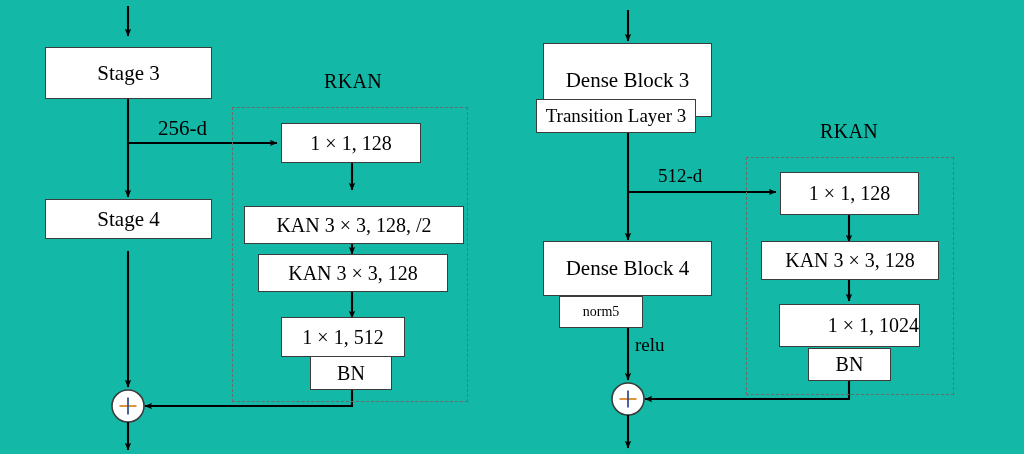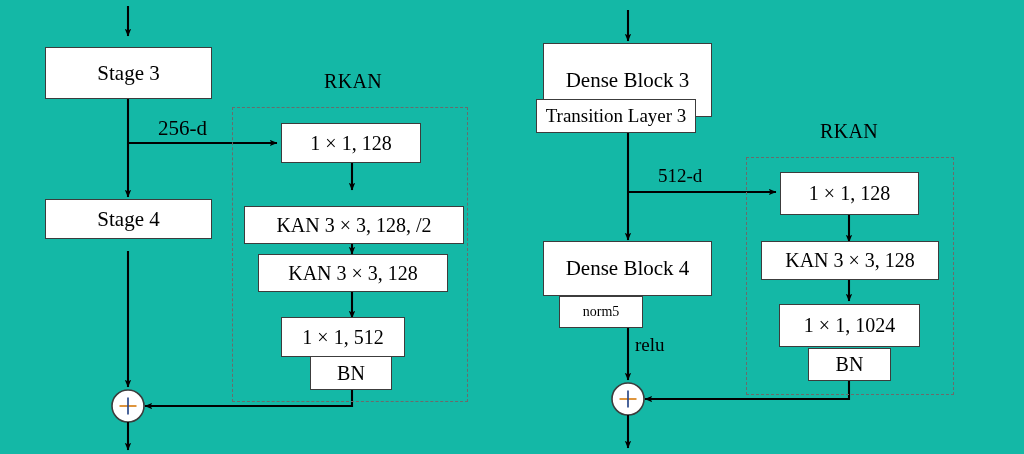--- a/index.html
+++ b/index.html
@@ -142,21 +142,21 @@
   <div class="lbl" style="left:635px;top:334px;font-size:19px;">relu</div>
 
   <div class="node" style="left:780px;top:172px;width:139px;height:43px;font-size:20px;">
     <span>1 × 1, 128</span>
   </div>
 
   <div class="node" style="left:761px;top:241px;width:178px;height:39px;font-size:20px;">
     <span>KAN 3 × 3, 128</span>
   </div>
 
-  <div class="node" style="left:779px;top:304px;width:141px;height:43px;font-size:20px;">
+  <div class="node" style="left:779px;top:304px;width:141px;height:43px;font-size:20px;justify-content:flex-end;">
     <span>1 × 1, 1024</span>
   </div>
 
   <div class="node" style="left:808px;top:348px;width:83px;height:33px;font-size:20px;">
     <span>BN</span>
   </div>
 
 </div>
 
 </body></html>

